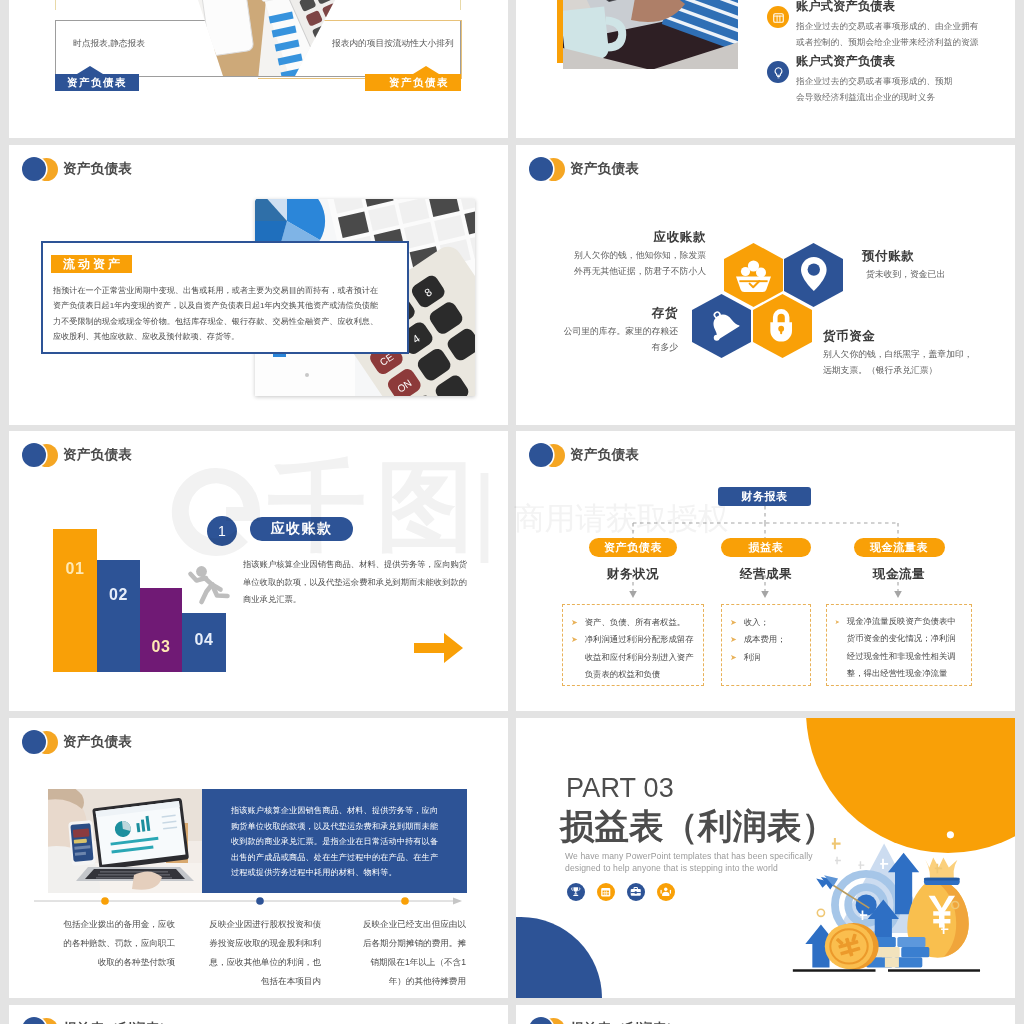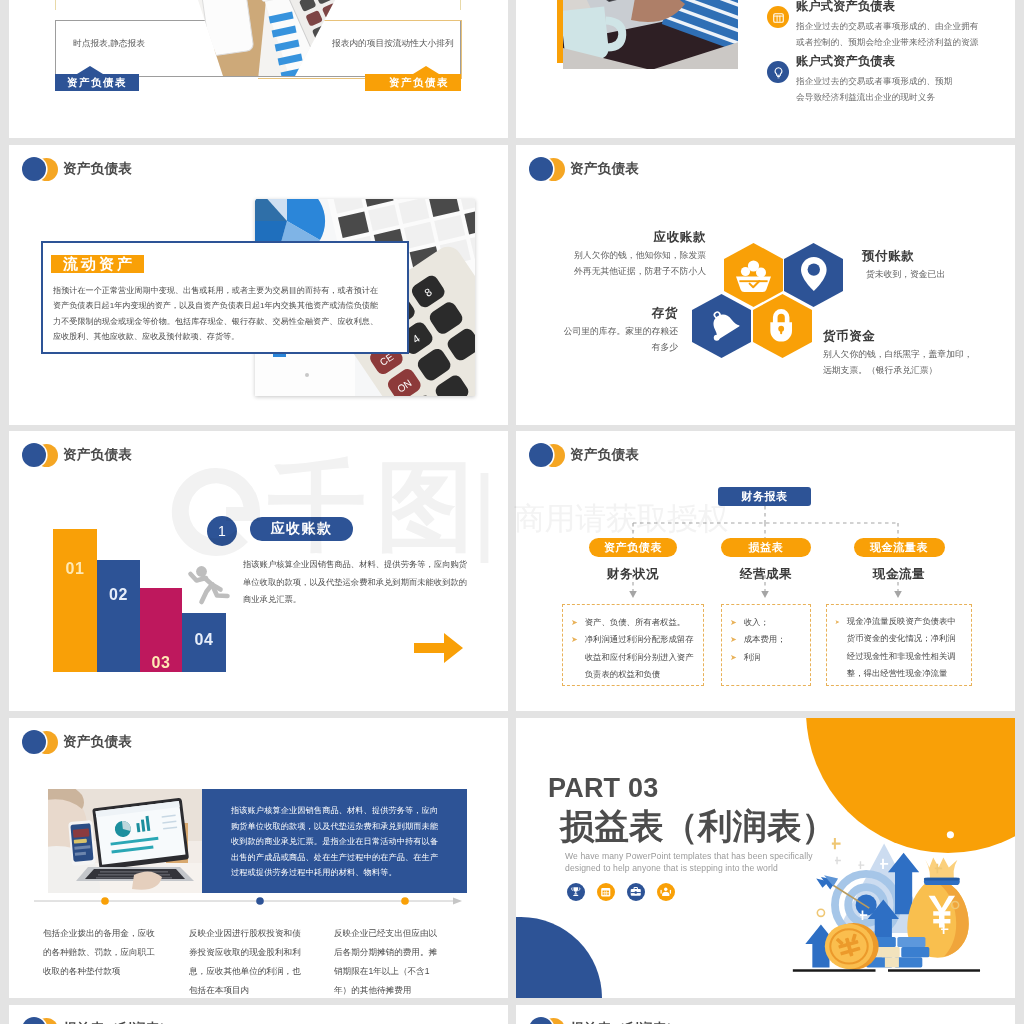--- a/index.html
+++ b/index.html
@@ -47,42 +47,42 @@
          justify-content:center;flex:0 0 22px;margin-top:8px;}
   .s1-ic-o{background:#f9a007;} .s1-ic-b{background:#2d5396;}
   .s1-txt{margin-left:7px;}
   .s1-title{font-size:12.2px;font-weight:700;color:#3b3b3b;letter-spacing:.2px;margin-bottom:3px;}
   .s1-line{font-size:8.6px;color:#6a6a6a;line-height:16px;letter-spacing:.1px;white-space:nowrap;}
   
   .s2-photo{position:absolute;left:246px;top:54px;width:220px;height:197px;overflow:hidden;
             box-shadow:0 1px 4px rgba(0,0,0,.22);}
   .s2-card{position:absolute;left:32px;top:96px;width:368px;height:113px;background:#fff;
            border:2px solid #2d5396;box-sizing:border-box;}
-  .s2-badge{position:absolute;left:8px;top:12px;background:#f9a007;color:#fff;font-size:15px;
+  .s2-badge{position:absolute;left:8px;top:12px;background:#f9a007;color:#fff;font-size:12px;
             font-weight:700;letter-spacing:3px;padding:0 9px 0 12px;line-height:18px;height:18px;}
   .s2-para{position:absolute;left:10px;top:40px;width:325px;margin:0;font-size:8.1px;
            color:#4a4a4a;line-height:15.4px;text-align:justify;letter-spacing:0;}
   
   .s3-hexes{position:absolute;left:176px;top:98px;}
   .s3-lbl{position:absolute;}
   .s3-t{font-size:12.5px;font-weight:700;color:#3b3b3b;letter-spacing:.6px;margin-bottom:2px;}
   .s3-d{font-size:8.8px;color:#5d5d5d;line-height:15.5px;white-space:nowrap;}
   .s3-l0{left:32px;top:84px;width:158px;text-align:right;}
   .s3-l0 .s3-t{text-align:right;padding-right:0px;}
   .s3-l1{left:346px;top:103px;width:150px;text-align:left;}
   .s3-l1 .s3-d{padding-left:4px;}
   .s3-l2{left:2px;top:160px;width:160px;text-align:right;}
   .s3-l2 .s3-t{text-align:right;padding-right:0px;}
   .s3-l3{left:307px;top:183px;width:220px;text-align:left;}
   
   .s4-bar{position:absolute;bottom:39px;color:#fff;font-size:16px;font-weight:700;
           display:flex;justify-content:center;letter-spacing:.5px;}
   .s4-b1{left:44px;width:44px;height:143px;background:#f9a007;color:#ffe9b4;align-items:flex-start;padding-top:31px;box-sizing:border-box;}
   .s4-b2{left:88px;width:43px;height:112px;background:#2d5396;color:#e7eefa;align-items:flex-start;padding-top:26px;box-sizing:border-box;}
-  .s4-b3{left:131px;width:42px;height:84px;background:#be185d;color:#ffe9b4;align-items:flex-end;padding-top:33px;box-sizing:border-box;}
+  .s4-b3{left:131px;width:42px;height:84px;background:#701a75;color:#ffe9b4;align-items:center;padding-top:33px;box-sizing:border-box;}
   .s4-b4{left:173px;width:44px;height:59px;background:#2d5396;color:#e7eefa;align-items:flex-start;padding-top:18px;box-sizing:border-box;}
   .s4-runner{position:absolute;left:178px;top:133px;}
   .s4-num{position:absolute;left:198px;top:85px;width:30px;height:30px;border-radius:50%;
           background:#2d5396;color:#fff;font-size:14px;display:flex;align-items:center;
           justify-content:center;font-family:"Liberation Sans",sans-serif;}
   .s4-pill{position:absolute;left:241px;top:86px;width:103px;height:24px;border-radius:12px;
            background:#2d5396;color:#fff;font-size:14px;font-weight:700;letter-spacing:1.4px;
            display:flex;align-items:center;justify-content:center;}
   .s4-para{position:absolute;left:234px;top:125px;width:226px;margin:0;font-size:8.3px;
            color:#4d4d4d;line-height:17.5px;letter-spacing:0;}
@@ -106,31 +106,31 @@
   .s5-br1 .s5-box{height:82px;}
   .s5-br2 .s5-box{height:82px;}
   .s5-bl{display:flex;font-size:8.4px;color:#4a4a4a;line-height:17.4px;margin-bottom:0;}
   .s5-ar{color:#e8b158;font-size:8px;margin-right:7px;flex:0 0 auto;line-height:17.4px;font-weight:400;}
   
   .s6-photo{position:absolute;left:39px;top:71px;width:154px;height:104px;overflow:hidden;}
   .s6-blue{position:absolute;left:193px;top:71px;width:265px;height:104px;background:#2d5396;}
   .s6-para{position:absolute;left:29px;top:14px;width:212px;margin:0;color:#fff;font-size:8.2px;
            line-height:15.5px;letter-spacing:.1px;}
   .s6-axis{position:absolute;left:25px;top:177px;}
-  .s6-col{position:absolute;top:206px;font-size:8.6px;color:#4b4b4b;line-height:19px;text-align:left;}
+  .s6-col{position:absolute;top:197px;font-size:8.6px;color:#4b4b4b;line-height:19px;text-align:right;}
   .s6-c0{left:34px;width:132px;}
   .s6-c1{left:180px;width:132px;}
   .s6-c2{left:325px;width:132px;}
   
   .s7-circle{position:absolute;left:290px;top:-149px;width:284px;height:284px;border-radius:50%;
              background:#f9a007;}
   .s7-blob{position:absolute;left:0;top:199px;width:86px;height:81px;background:#2d5396;
            border-radius:0 92px 0 0;}
   .s7-art{position:absolute;left:272px;top:109px;width:200px;height:156px;}
-  .s7-eyebrow{position:absolute;left:32px;top:57px;font-size:27px;font-weight:700;color:#4d4d4d;
+  .s7-eyebrow{position:absolute;left:50px;top:57px;font-size:27px;font-weight:400;color:#4d4d4d;
               letter-spacing:.2px;line-height:1;}
   .s7-title{position:absolute;left:44px;top:91px;font-size:34.5px;font-weight:700;color:#4d4d4d;
             letter-spacing:0;line-height:1;}
   .s7-sub{position:absolute;left:49px;top:133px;font-size:8.6px;color:#9a9a9a;letter-spacing:.1px;}
   .s7-sub2{top:145px;}
   .s7-icons{position:absolute;left:51px;top:165px;display:flex;gap:12px;}
   .s7-ic{width:18px;height:18px;border-radius:50%;display:flex;align-items:center;justify-content:center;}
   .s7-b{background:#2d5396;} .s7-o{background:#f9a007;}
   
   .wm{mix-blend-mode:multiply;}

